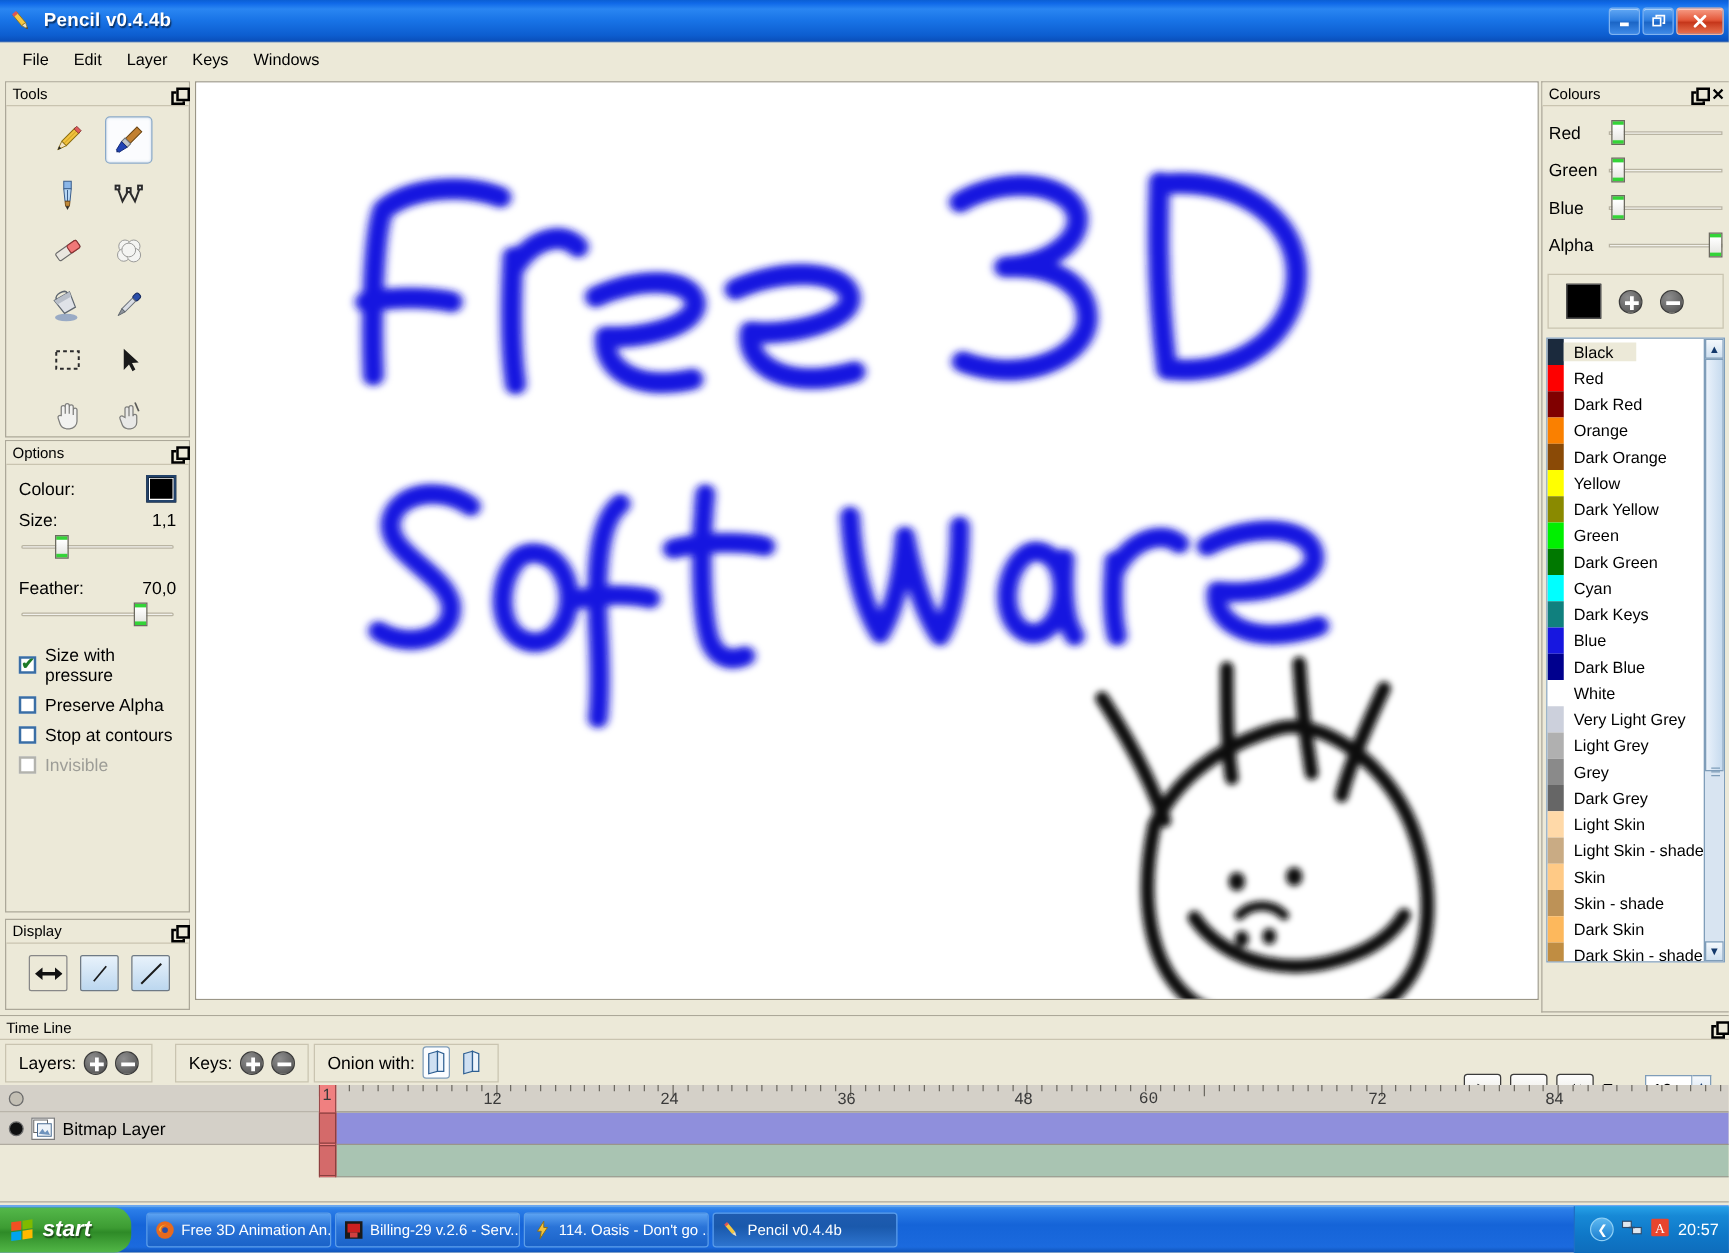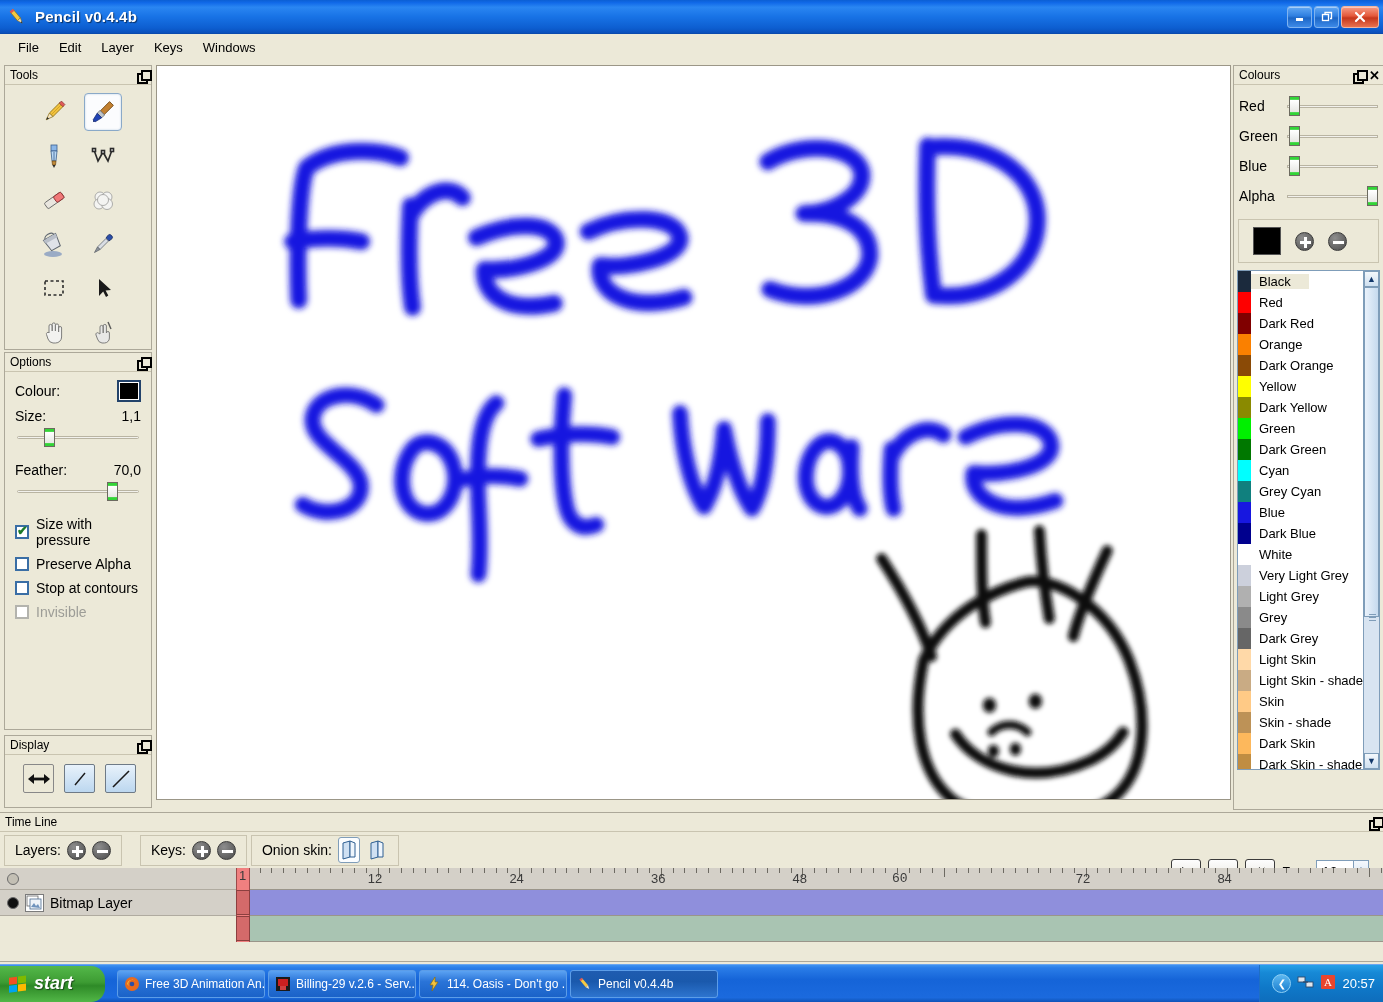--- a/index.html
+++ b/index.html
@@ -202,21 +202,21 @@
     display: flex; align-items: center; justify-content: center;
   }
   .fps-box {
     width: 38px; height: 24px; border: 1px solid #7f9db9; background: #fff;
     display: flex; align-items: center; padding-left: 5px; font-size: 14px;
   }
   .spin { width: 15px; height: 24px; border: 1px solid #7f9db9; border-left: none;
     background: linear-gradient(to bottom,#f4f8fc,#cfe0f0); display: flex;
     flex-direction: column; align-items: center; justify-content: center; font-size: 7px; color:#13386b; }
   .tl-body { display: flex; position: relative; }
-  .layer-col { width: 236px; flex: none; }
+  .layer-col { width: 255px; flex: none; }
   .layer-head { height: 22px; background: #d4d0c8; border-bottom: 1px solid #b0aba0;
     display: flex; align-items: center; padding-left: 7px; }
   .layer-row { height: 26px; background: #d4d0c8; border-bottom: 1px solid #b0aba0;
     display: flex; align-items: center; padding-left: 7px; gap: 6px; }
   .vis-dot { width: 12px; height: 12px; border-radius: 50%; border: 1px solid #6b6b6b; background: #c3bfb4; flex:none; }
   .vis-dot.on { background: #101010; }
   .layer-ico { width: 19px; height: 18px; border: 1px solid #7b7b7b; background: #fff; position: relative; flex:none; }
   .layer-name { font-size: 14px; }
   .track-col { flex: 1; position: relative; overflow: hidden; }
   .ruler { height: 22px; background: #d4d0c8; position: relative; border-bottom: 1px solid #9a958a; }
@@ -655,21 +655,21 @@
         <div class="colour-item">
           <span class="sw" style="background: rgb(0, 120, 0);"></span>
           <span class="nm">Dark Green</span>
         </div>
         <div class="colour-item">
           <span class="sw" style="background: rgb(0, 255, 255);"></span>
           <span class="nm">Cyan</span>
         </div>
         <div class="colour-item">
           <span class="sw" style="background: rgb(16, 128, 126);"></span>
-          <span class="nm">Grey Cyan</span>
+          <span class="nm">Dark Keys</span>
         </div>
         <div class="colour-item">
           <span class="sw" style="background: rgb(23, 23, 224);"></span>
           <span class="nm">Blue</span>
         </div>
         <div class="colour-item">
           <span class="sw" style="background: rgb(0, 0, 142);"></span>
           <span class="nm">Dark Blue</span>
         </div>
         <div class="colour-item">
@@ -747,21 +747,21 @@
       <span class="circ-btn plus"></span>
       <span class="circ-btn"></span>
     </div>
     <div style="width:14px"></div>
     <div class="tl-group">
       <span class="tl-lbl">Keys:</span>
       <span class="circ-btn plus"></span>
       <span class="circ-btn"></span>
     </div>
     <div class="tl-group">
-      <span class="tl-lbl">Onion skin:</span>
+      <span class="tl-lbl">Onion with:</span>
       <span class="onion-btn sel">
         <svg width="16" height="20" viewBox="0 0 16 20">
           <polygon points="2,3 9,1 9,17 2,19" fill="#cfe0f2" stroke="#2e5f92" stroke-width="1"></polygon>
           <polygon points="9,1 14,3 14,17 9,17" fill="#eef5fc" stroke="#2e5f92" stroke-width="1"></polygon>
         </svg>
       </span>
       <span class="onion-btn">
         <svg width="16" height="20" viewBox="0 0 16 20">
           <polygon points="2,3 9,1 9,17 2,19" fill="#cfe0f2" stroke="#2e5f92" stroke-width="1"></polygon>
           <polygon points="9,1 14,3 14,17 9,17" fill="#eef5fc" stroke="#2e5f92" stroke-width="1"></polygon>

